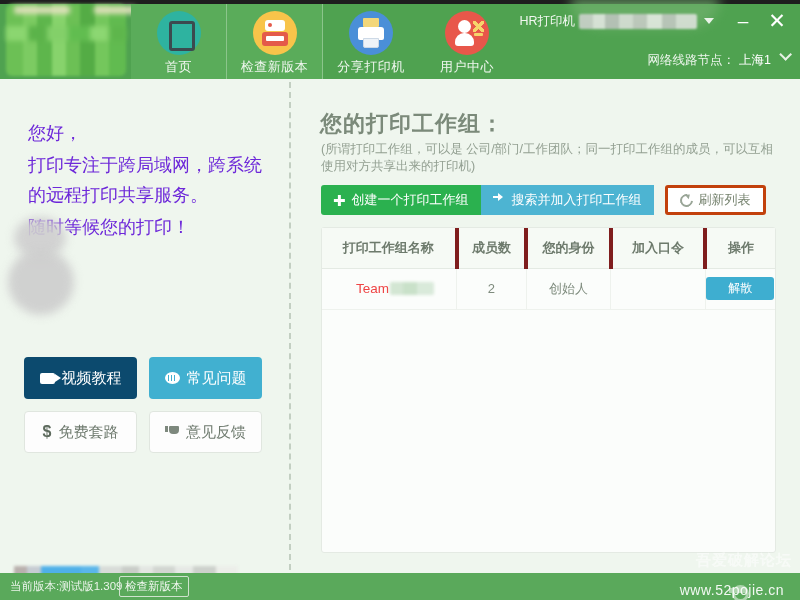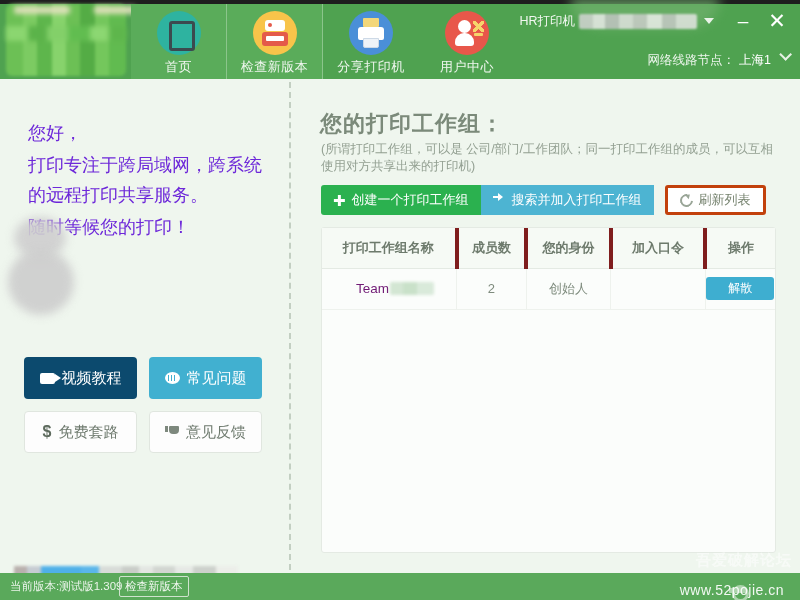--- a/index.html
+++ b/index.html
@@ -303,21 +303,21 @@
     height:41px; text-align:center; font-size:13px; color:#7e8b7d;
     border-bottom:1px solid #eef2ed; border-right:1px solid #eef2ed;
   }
   td:last-child { border-right:none; }
   .col-name { width:135px; }
   .col-count { width:70px; }
   .col-role { width:85px; }
   .col-pass { width:95px; }
   .col-act { width:70px; }
   .team-cell { display:flex; align-items:center; justify-content:center; gap:0; }
-  .team-name { color:#701a75; font-size:13.5px;margin-left:12px; }
+  .team-name { color:#ef4444; font-size:13.5px;margin-left:12px; }
   .team-redact {
     width:44px; height:13px; margin-left:1px; border-radius:2px;
     background:linear-gradient(90deg,#d3e6d3 0 30%,#c9e1c9 30% 62%,#d9eada 62% 100%);
     filter:blur(1.6px);
   }
   .pass-redact {
     width:44px; height:16px; margin:0 auto; border-radius:2px;
     background:linear-gradient(90deg,#d9dbd9 0 26%,#cacdca 26% 52%,#e0e2e0 52% 76%,#d2d5d2 76% 100%);
     filter:blur(1.6px);
   }

